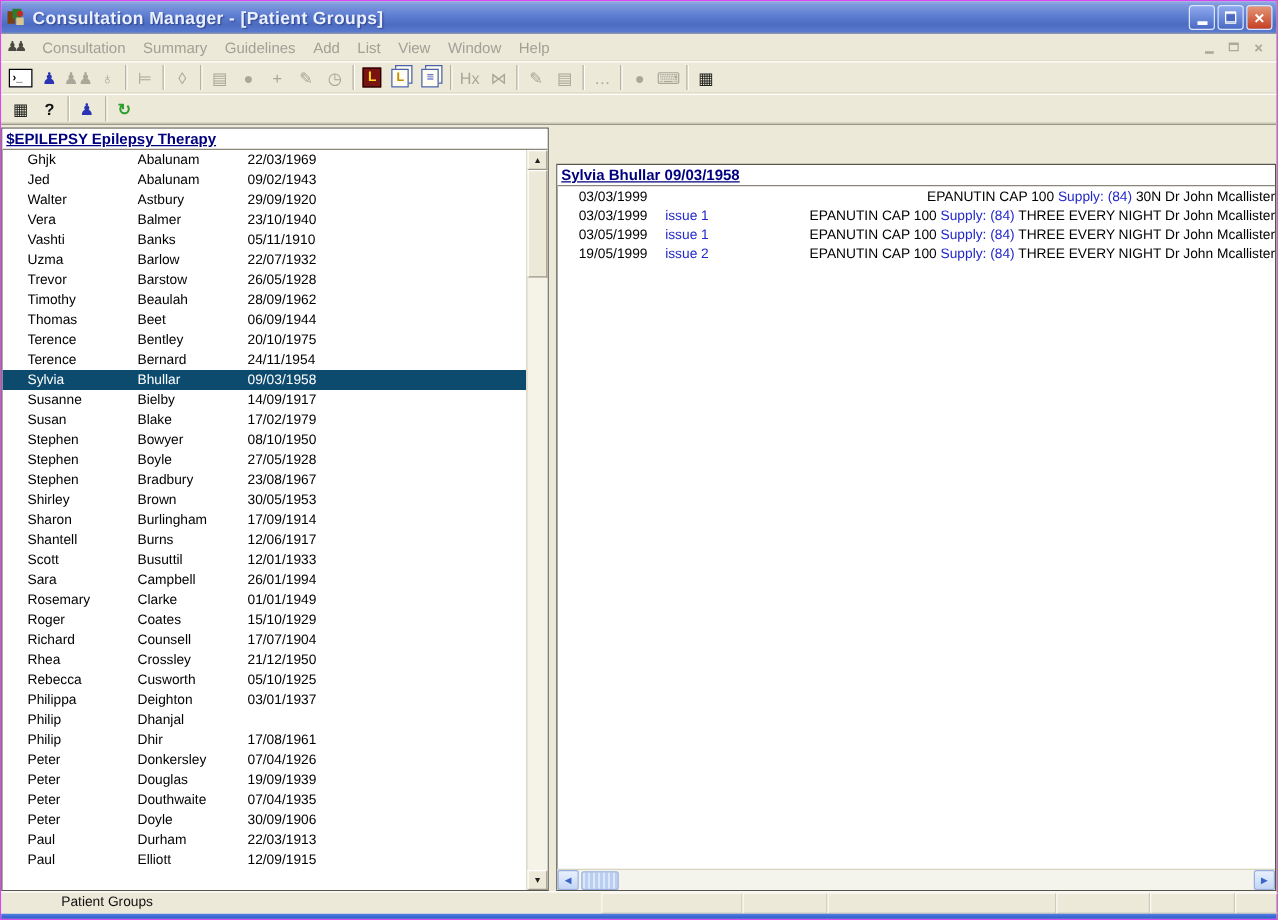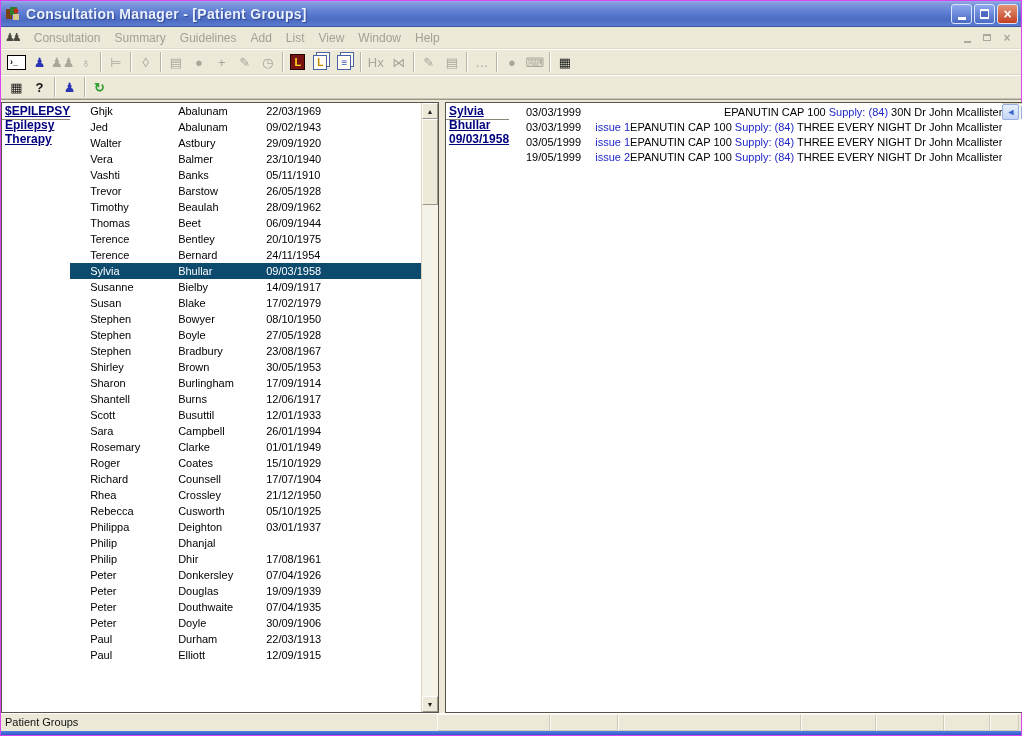--- a/index.html
+++ b/index.html
@@ -47,24 +47,24 @@
   .tb-btn.book-red { min-width:15px; height:16px; background:#7A1410; color:#FFD820; font-weight:bold; font-size:11px;
     border:1px solid #200; margin:0 4px; }
   .tb-btn.book-stack { min-width:14px; height:15px; background:#FFFDF2; color:#C08C00; font-weight:bold; font-size:10px;
     border:1px solid #4A62A8; box-shadow:3px -3px 0 -1px #FFFDF2, 3px -3px 0 0 #4A62A8; margin:0 6px 0 4px; }
   .tb-btn.book-stack-blue { min-width:14px; height:15px; background:#FFFDF2; color:#3850C0; font-weight:bold; font-size:10px;
     border:1px solid #4A62A8; box-shadow:3px -3px 0 -1px #FFFDF2, 3px -3px 0 0 #4A62A8; margin:0 6px 0 4px; }
   .tb-btn.bold { font-weight:bold; }
 
   
   .panels { flex:1 1 auto; display:flex; background:#ECE9D8; padding-top:2px; border-top:1px solid #9A968A; min-height:0; }
-  .panel { background:#fff; border:1px solid #58544A; display:flex; flex-direction:row; min-height:0; }
+  .panel { background:#fff; border:1px solid #58544A; display:flex; flex-direction:column; min-height:0; }
   .panel.left  { width:438px; flex:0 0 438px; }
   .splitter { width:6px; flex:0 0 6px; }
-  .panel.right { flex:1 1 auto; }
+  .panel.right { flex:1 1 auto;margin-top:29px; }
   .panel-header { flex:0 0 17px; height:17px; font-size:12px; font-weight:bold; color:#00007E;
     padding:1px 0 0 3px; border-bottom:1px solid #8A8678; background:#fff; }
   .panel-header span { text-decoration:underline; }
 
   
   .list-wrap { flex:1 1 auto; display:flex; min-height:0; }
   .patient-rows { flex:1 1 auto; overflow:hidden; font-size:11px; color:#000; }
   .patient-row { display:flex; height:16px; line-height:16px; padding-left:20px; white-space:nowrap;align-items:center; }
   .patient-row .c1 { width:88px; flex:0 0 88px; overflow:hidden; }
   .patient-row .c2 { width:88px; flex:0 0 88px; overflow:hidden; }
@@ -218,20 +218,25 @@
             </div>
             <div class="patient-row">
               <span class="c1">Vera</span>
               <span class="c2">Balmer</span>
               <span class="c3">23/10/1940</span>
             </div>
             <div class="patient-row">
               <span class="c1">Vashti</span>
               <span class="c2">Banks</span>
               <span class="c3">05/11/1910</span>
+            </div>
+            <div class="patient-row">
+              <span class="c1">Uzma</span>
+              <span class="c2">Barlow</span>
+              <span class="c3">22/07/1932</span>
             </div>
             <div class="patient-row">
               <span class="c1">Trevor</span>
               <span class="c2">Barstow</span>
               <span class="c3">26/05/1928</span>
             </div>
             <div class="patient-row">
               <span class="c1">Timothy</span>
               <span class="c2">Beaulah</span>
               <span class="c3">28/09/1962</span>
@@ -417,21 +422,21 @@
         <span class="xp-btn">◄</span>
         <span class="xp-thumb"></span>
         <span class="spacer"></span>
         <span class="xp-btn">►</span>
       </div>
     </div>
 
   </div>
 
   <div class="statusbar">
-      <div class="pane" style="width: 436px; flex: 0 0 436px;">Patient Groups</div>
+      <div class="pane" style="width: 436px; flex: 0 0 436px; margin-left: 44px;">Patient Groups</div>
       <div class="pane boxed-pane" style="width: 113px; flex: 0 0 113px;"></div>
       <div class="pane boxed-pane" style="width: 68px; flex: 0 0 68px;"></div>
       <div class="pane boxed-pane" style="width: 183px; flex: 0 0 183px;"></div>
       <div class="pane boxed-pane" style="width: 75px; flex: 0 0 75px;"></div>
       <div class="pane boxed-pane" style="width: 68px; flex: 0 0 68px;"></div>
       <div class="pane boxed-pane" style="width: 46px; flex: 0 0 46px;"></div>
       <div class="pane boxed-pane" style="width: 29px; flex: 0 0 29px;"></div>
     </div>
   <div class="bottom-blue"></div>
 

